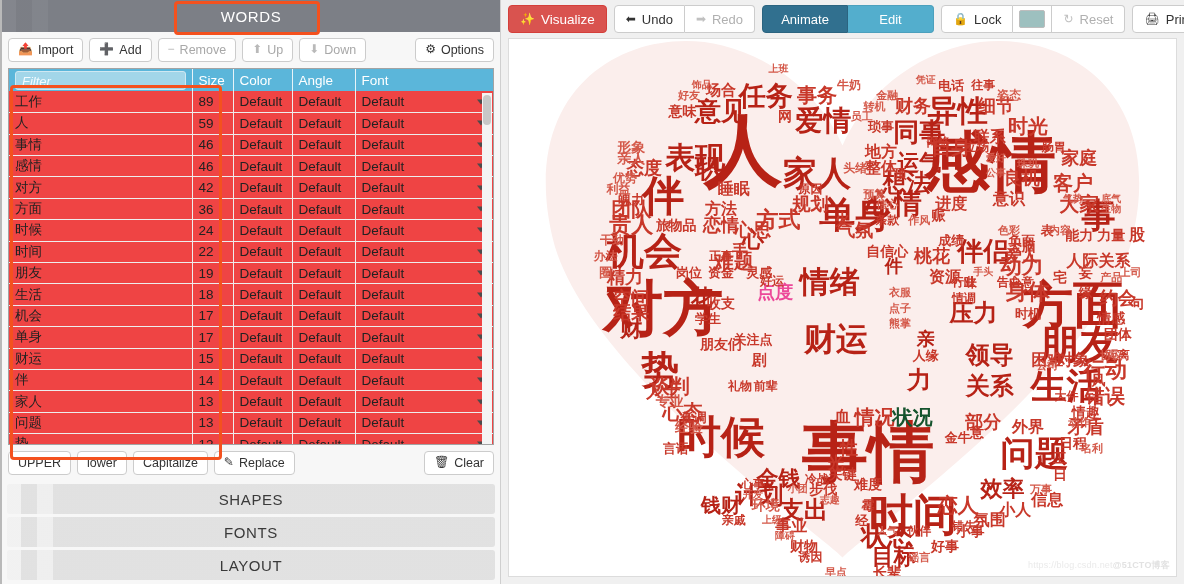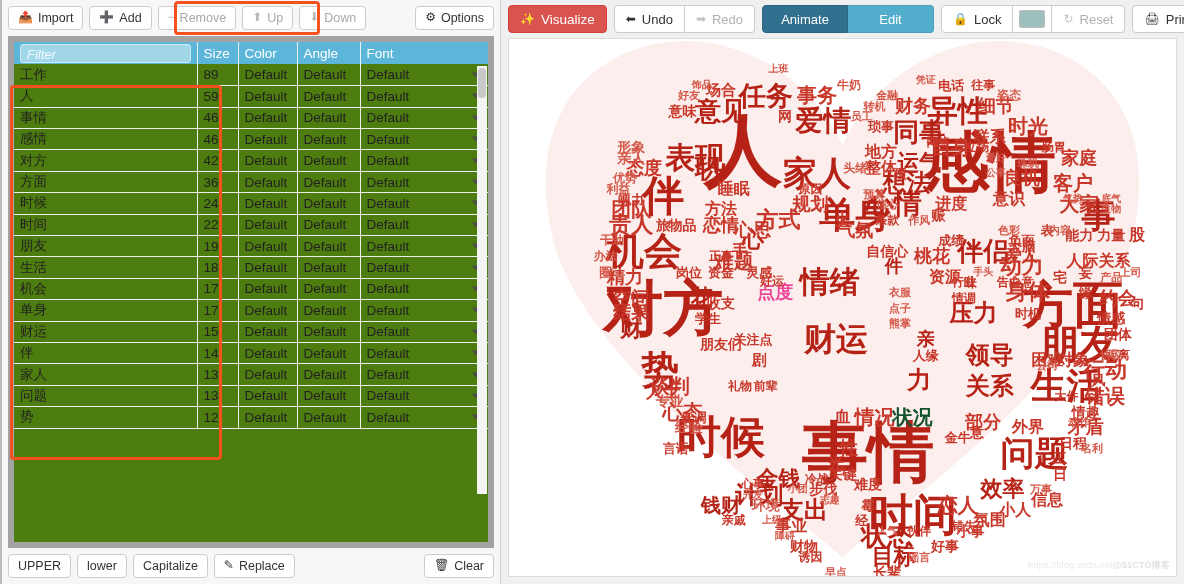--- a/index.html
+++ b/index.html
@@ -79,22 +79,22 @@
     cursor: pointer;
   }
   .btn.dim { color: #a8a8a8; }
   .btn.dim .ic { color: #b9b9b9; }
   .ic { font-size: 12px; display: inline-block; }
   .spacer { flex: 1 1 auto; }
 
   
   .table-wrap {
     margin: 0 6px;
-    background: #4d7c0f;
-    border: 6px solid #a3a3a3;
+    background: #ef4444;
+    border: 1px solid #a3a3a3;
     flex: 1 1 auto;
     overflow: hidden;
     position: relative;
     display: flex;
     flex-direction: column;
   }
   table.words {
     width: 100%;
     border-collapse: collapse;
     table-layout: fixed;
@@ -299,20 +299,23 @@
   }
   .watermark b { color: #e2e2e2; }
 </style>
 </head>
 <body>
 
 <div id="app">
 
   <div class="left-panel">
 
+    <div class="section-header">
+      <span>WORDS</span>
+    </div>
 
     <div class="word-toolbar">
       <div class="btn">
         <span class="ic">📤</span>
         <span>Import</span>
       </div>
       <div class="btn">
         <span class="ic">➕</span>
         <span>Add</span>
       </div>
@@ -490,20 +493,31 @@
         <span class="ic">✎</span>
         <span>Replace</span>
       </div>
       <div class="spacer"></div>
       <div class="btn">
         <span class="ic">🗑</span>
         <span>Clear</span>
       </div>
     </div>
 
+    <div class="collapsed-group">
+      <div class="section-header collapsed">
+        <span>SHAPES</span>
+      </div>
+      <div class="section-header collapsed">
+        <span>FONTS</span>
+      </div>
+      <div class="section-header collapsed">
+        <span>LAYOUT</span>
+      </div>
+    </div>
 
     <div class="red-outline" id="outline-words"></div>
     <div class="red-outline" id="outline-rows"></div>
   </div>
 
   <div class="right-panel">
 
     <div class="top-toolbar">
       <div class="tb-btn primary">
         <span class="ic">✨</span>

